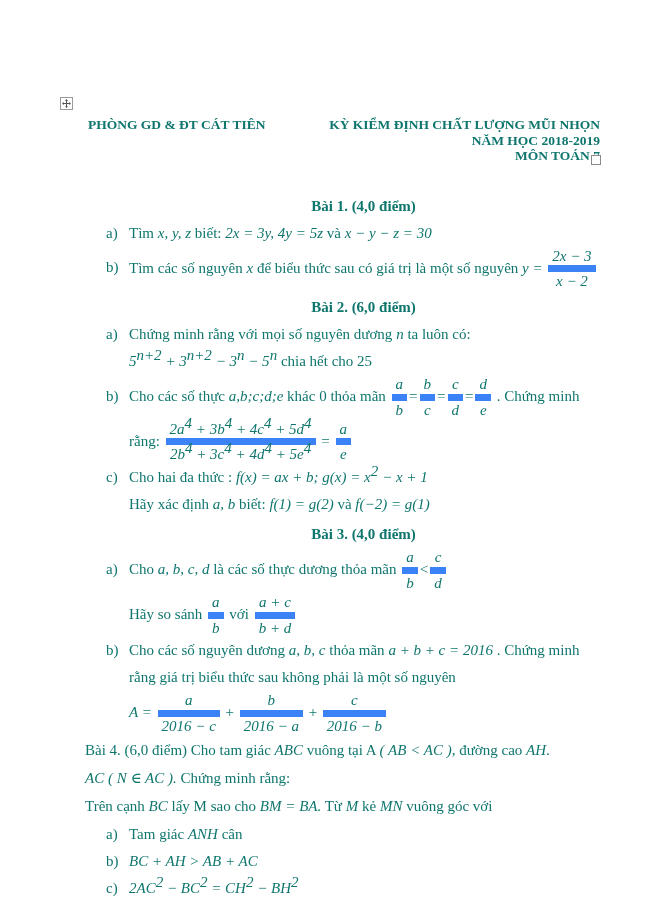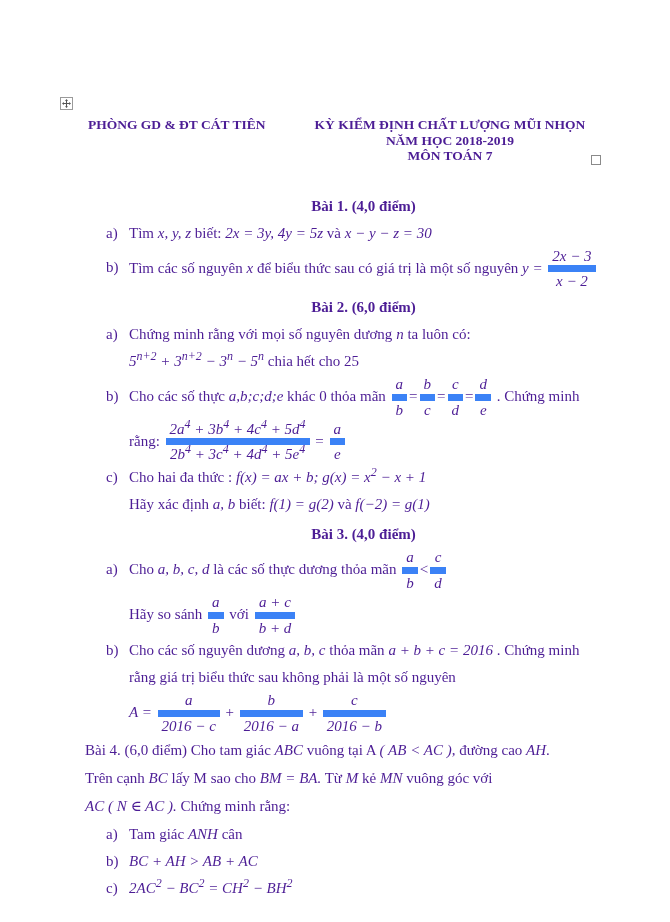--- a/index.html
+++ b/index.html
@@ -1,41 +1,41 @@
 <!DOCTYPE html>
 <html><head>
 <meta charset="utf-8">
 <style>
   html,body { margin:0; padding:0; background:#fff; }
   .page {
     position:relative; width:670px; height:922px; background:#fff;
     font-family:"Liberation Serif","DejaVu Serif",serif;
-    font-size:15px; color:#4c1d95; overflow:hidden;
+    font-size:15px; color:#0f766e; overflow:hidden;
   }
   .move-handle {
     position:absolute; left:60px; top:97px; width:13px; height:13px;
     border:1px solid #9a9a9a; background:#fff; box-sizing:border-box;
     display:flex; align-items:center; justify-content:center; cursor:move;
   }
   .anchor-square {
     position:absolute; left:591px; top:155px; width:10px; height:10px;
     border:1px solid #8a8a8a; background:#fff; box-sizing:border-box; cursor:pointer;
   }
   .header { display:flex; padding:117px 40px 0 88px; }
   .header-left { width:212px; font-weight:bold; font-size:13.5px; line-height:16px; white-space:nowrap; }
-  .header-right { width:300px; text-align:center; font-weight:bold; font-size:13.5px; line-height:15.5px; }
+  .header-right { width:300px; text-align:right; font-weight:bold; font-size:13.5px; line-height:15.5px; }
   .content { margin:30px 28px 0 85px; line-height:25px; }
   .bai-heading { font-weight:bold; margin:5px 0 2px;text-align:center; }
   .item { padding-left:44px; margin:2px 0; }
   .ilabel { display:inline-block; width:23px; margin-left:-23px; }
   .cont { padding-left:44px; margin:2px 0; }
   .para { margin:3px 0; }
   .b { font-weight:normal; }
   .mi { font-style:italic; }
-  sup { font-size:12px; line-height:0; vertical-align:super; font-style:italic; }
+  sup { font-size:15px; line-height:0; vertical-align:super; font-style:italic; }
   .frac {
     display:inline-block; vertical-align:middle; text-align:center;
     line-height:1.12; padding:0 2px; font-style:italic;
   }
   .frac .fn { display:block; border-bottom:7px solid #3b82f6; padding:0 4px 1px; }
   .frac .fd { display:block; padding:1px 4px 0; }
 </style>
 </head>
 <body>
 
@@ -102,24 +102,24 @@
       <span>rằng giá trị biểu thức sau không phải là một số nguyên</span>
     </div>
     <div class="cont">
       <span class="mi">A = </span><span class="frac"><span class="fn">a</span><span class="fd">2016 − c</span></span> <span>+</span> <span class="frac"><span class="fn">b</span><span class="fd">2016 − a</span></span> <span>+</span> <span class="frac"><span class="fn">c</span><span class="fd">2016 − b</span></span>
     </div>
 
     <div class="para">
       <span class="b">Bài 4. (6,0 điểm)</span><span> Cho tam giác </span><span class="mi">ABC</span><span> vuông tại A </span><span class="mi">( AB &lt; AC )</span><span>, đường cao </span><span class="mi">AH</span><span>.</span>
     </div>
     <div class="para">
-      <span>Trên cạnh </span><span class="mi">BC</span><span> lấy M sao cho </span><span class="mi">BM = BA.</span><span> Từ </span><span class="mi">M</span><span> kẻ </span><span class="mi">MN</span><span> vuông góc với</span>
+      <span class="mi">AC ( N ∈ AC ).</span><span> Chứng minh rằng:</span>
     </div>
     <div class="para">
-      <span class="mi">AC ( N ∈ AC ).</span><span> Chứng minh rằng:</span>
+      <span>Trên cạnh </span><span class="mi">BC</span><span> lấy M sao cho </span><span class="mi">BM = BA.</span><span> Từ </span><span class="mi">M</span><span> kẻ </span><span class="mi">MN</span><span> vuông góc với</span>
     </div>
     <div class="item">
       <span class="ilabel">a)</span><span>Tam giác </span><span class="mi">ANH</span><span> cân</span>
     </div>
     <div class="item">
       <span class="ilabel">b)</span><span class="mi">BC + AH &gt; AB + AC</span>
     </div>
     <div class="item">
       <span class="ilabel">c)</span><span class="mi"><span>2AC</span><sup>2</sup><span> − BC</span><sup>2</sup><span> = CH</span><sup>2</sup><span> − BH</span><sup>2</sup></span>
     </div>

